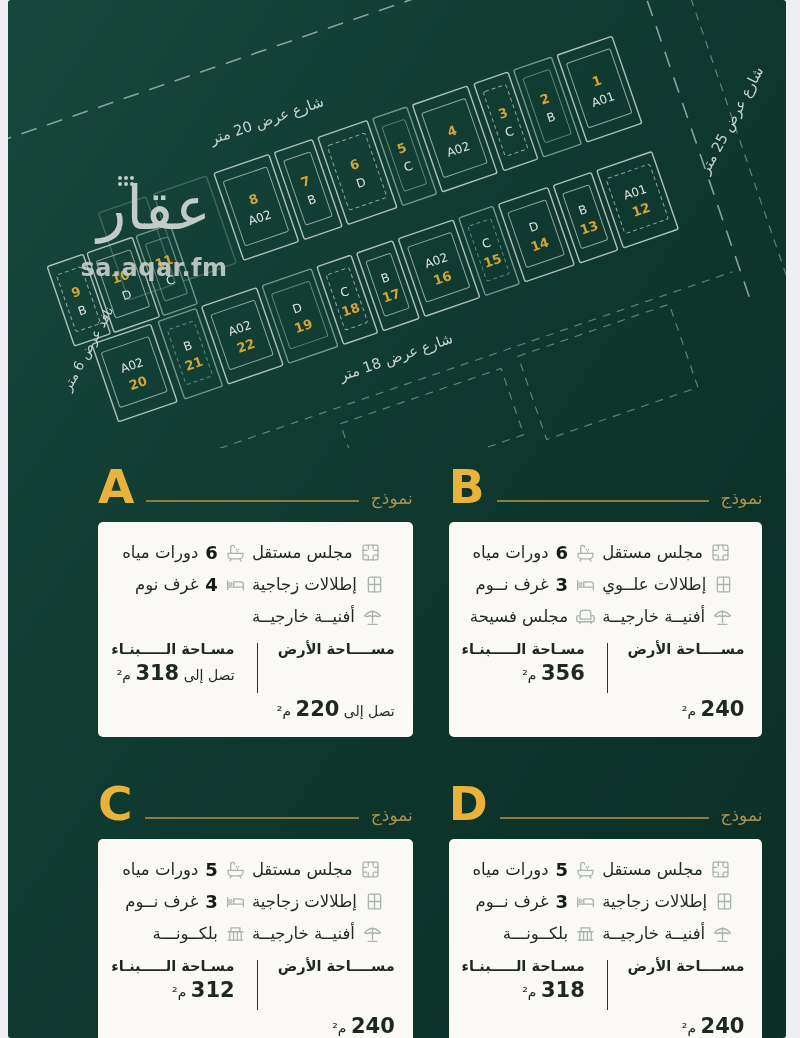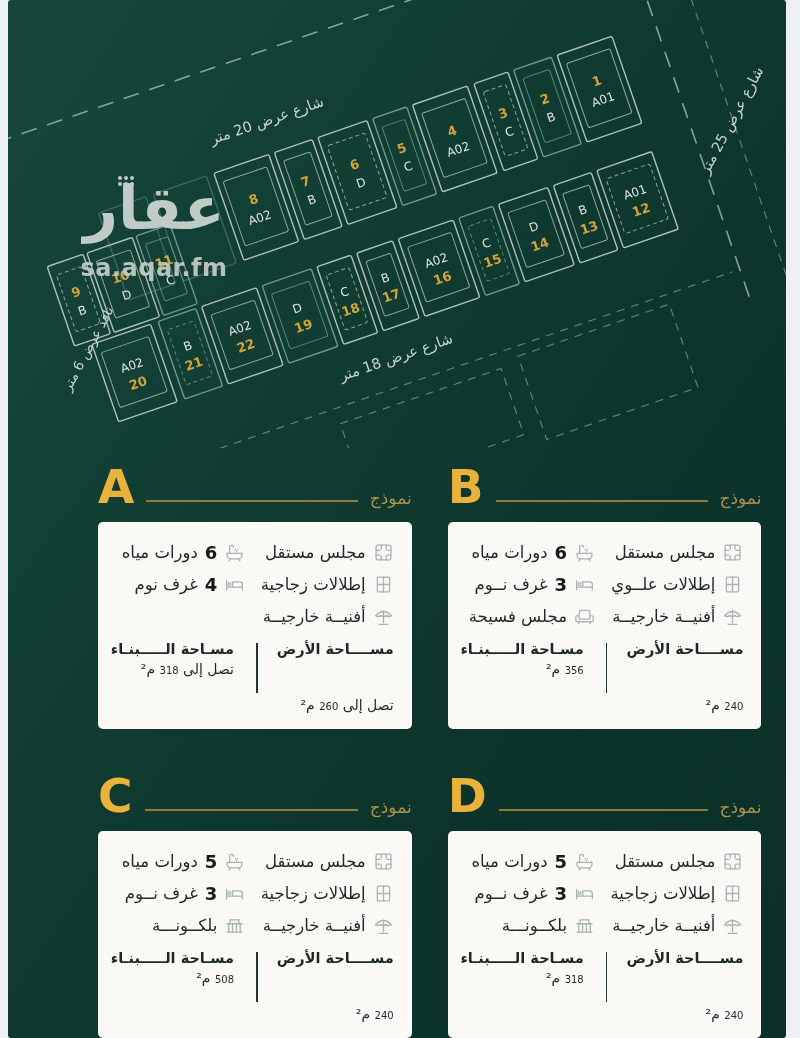--- a/index.html
+++ b/index.html
@@ -19,21 +19,21 @@
   .plot-outer{fill:none;stroke-width:1.4;}
   .plot-inner{fill:none;stroke-width:1;opacity:.8;}
   .v-light{stroke:#aec0b8;}
   .v-green{stroke:#6e998a;}
   .plot-no{fill:#d4a438;font-size:13px;font-weight:bold;text-anchor:middle;}
   .plot-model{fill:#dde4e0;font-size:12px;text-anchor:middle;}
   .street-label{fill:#c8d4ce;font-size:14.5px;letter-spacing:.4px;}
   .dash-main{stroke:#9db4ab;stroke-width:1.6;stroke-dasharray:16 11;fill:none;opacity:.85;}
   .dash-soft{stroke:#7fa396;stroke-width:1.2;stroke-dasharray:8 7;fill:none;opacity:.7;}
   .logo{position:absolute;left:66px;top:178px;width:160px;text-align:center;opacity:.94;}
-  .logo-word{font-size:60px;line-height:60px;font-weight:bold;color:#ccd4d0;}
+  .logo-word{font-size:60px;line-height:60px;font-weight:normal;color:#ccd4d0;}
   .logo-dots{position:absolute;left:44px;top:-2px;width:4px;height:4px;border-radius:50%;
     background:#ccd4d0;box-shadow:6px 0 0 #ccd4d0,12px 0 0 #ccd4d0,0 6px 0 #ccd4d0,6px 6px 0 #ccd4d0,12px 6px 0 #ccd4d0;}
   .logo-domain{font-size:24px;font-weight:bold;color:#c2cbc6;margin-top:16px;letter-spacing:.5px;}
   
   .cards{
     position:absolute;top:446px;left:0;width:778px;box-sizing:border-box;
     padding:6px 64px 0 90px;
     display:grid;grid-template-columns:1fr 1fr;column-gap:36px;
   }
   .model-block{margin-bottom:32px;}
@@ -41,32 +41,32 @@
   .model-letter{font-size:47px;line-height:47px;font-weight:bold;color:#e9b33b;}
   .model-line{flex:1;height:2px;background:#8f7b3e;margin-bottom:8px;}
   .model-word{font-size:17px;color:#ad9350;margin-bottom:2px;white-space:nowrap;}
   .card{
     background:#faf9f6;border-radius:5px;min-height:198px;box-sizing:border-box;
     padding:20px 18px 16px 18px;direction:rtl;color:#1d2824;
     display:flex;flex-direction:column;justify-content:space-between;
   }
   .features{display:flex;gap:6px;}
   .fcol{display:flex;flex-direction:column;gap:11px;}
-  .fcol.right{flex:1.1;}
+  .fcol.right{flex:1.1;align-items:flex-end;}
   .fcol.left{flex:1;}
   .frow{display:flex;align-items:center;gap:7px;font-size:16.5px;white-space:nowrap;}
   .frow .ficon{flex:0 0 auto;color:#a9b4ae;display:flex;}
   .frow .fnum{font-weight:bold;font-size:18px;color:#141b18;}
   .areas{display:flex;align-items:flex-start;margin-top:14px;}
   .acol{display:flex;flex-direction:column;gap:4px;}
   .acol.land{flex:0 0 44%;gap:40px;}
   .acol.build{flex:1;padding-right:4px;}
   .a-label{font-weight:bold;font-size:14.5px;white-space:nowrap;}
   .a-value{font-size:14px;white-space:nowrap;}
-  .a-value .num{font-weight:normal;font-size:10px;}
+  .a-value .num{font-weight:bold;font-size:21px;}
   .a-divider{width:1.5px;background:#25342e;height:50px;margin:2px 14px 0 18px;flex:0 0 auto;}
 </style>
 </head>
 <body>
 
 <svg width="0" height="0" style="position:absolute" aria-hidden="true">
   <defs>
     <g id="i-majlis" fill="none" stroke="currentColor" stroke-width="1.5" stroke-linecap="round">
       <rect x="3.5" y="3.5" width="17" height="17" rx="2"></rect>
       <path d="M3.5 9.5h4.5M3.5 15h4.5M20.5 9.5H16M20.5 15H16M9.5 3.5V8M15 3.5V8M9.5 20.5V16M15 20.5V16"></path>
@@ -325,21 +325,21 @@
                   </svg>
                 </span>
                 <span class="fnum">4</span>
                 <span>غرف نوم</span>
               </div>
             </div>
           </div>
           <div class="areas">
             <div class="acol land">
               <span class="a-label">مســــاحة الأرض</span>
-              <span class="a-value"><span>تصل إلى</span> <span class="num">260</span> <span>م²</span></span>
+              <span class="a-value"><span>تصل إلى</span> <span class="num">220</span> <span>م²</span></span>
             </div>
             <div class="a-divider"></div>
             <div class="acol build">
               <span class="a-label">مسـاحة الـــــبنـاء</span>
               <span class="a-value"><span>تصل إلى</span> <span class="num">318</span> <span>م²</span></span>
             </div>
           </div>
         </div>
       </div>
       <div class="model-block">
@@ -482,21 +482,21 @@
             </div>
           </div>
           <div class="areas">
             <div class="acol land">
               <span class="a-label">مســــاحة الأرض</span>
               <span class="a-value"><span></span> <span class="num">240</span> <span>م²</span></span>
             </div>
             <div class="a-divider"></div>
             <div class="acol build">
               <span class="a-label">مسـاحة الـــــبنـاء</span>
-              <span class="a-value"><span></span> <span class="num">508</span> <span>م²</span></span>
+              <span class="a-value"><span></span> <span class="num">312</span> <span>م²</span></span>
             </div>
           </div>
         </div>
       </div>
       <div class="model-block">
         <div class="model-header">
           <span class="model-letter">D</span>
           <span class="model-line"></span>
           <span class="model-word">نموذج</span>
         </div>

